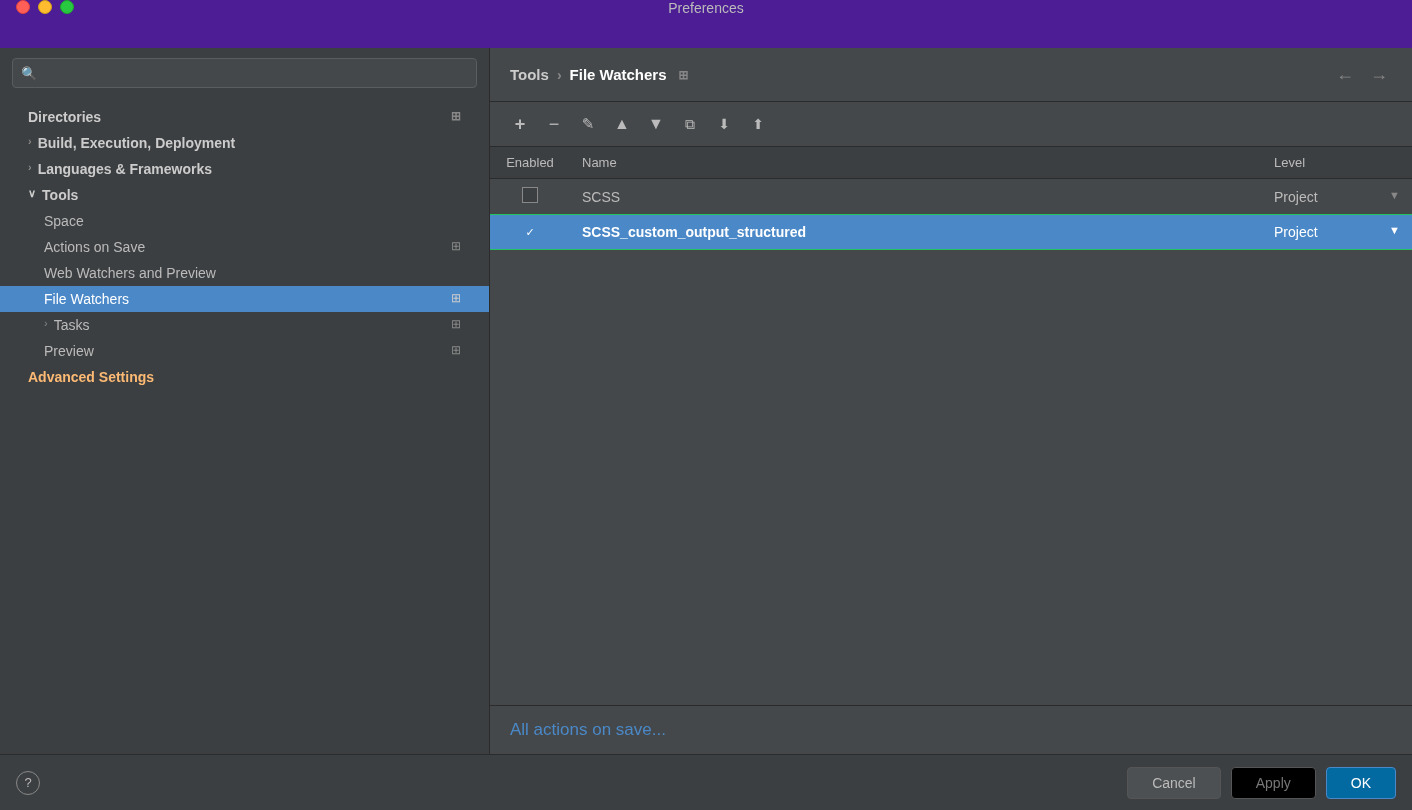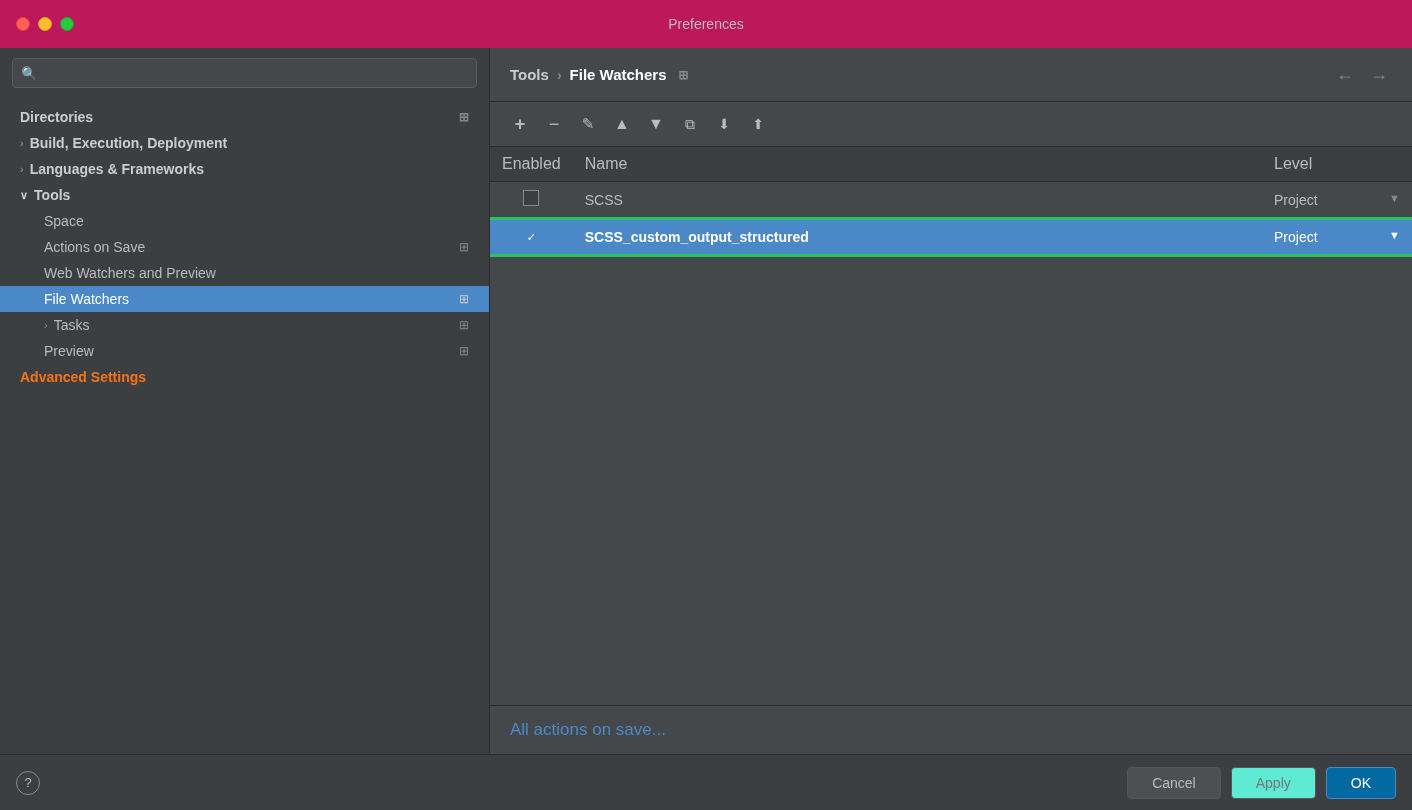--- a/index.html
+++ b/index.html
@@ -8,24 +8,24 @@
       background: #3c3f41;
       width: 1412px;
       height: 810px;
       overflow: hidden;
       display: flex;
       flex-direction: column;
     }
 
     
     .titlebar {
-      background: #be185d;
+      background: #4c1d95;
       height: 48px;
       display: flex;
-      align-items: center;
+      align-items: flex-start;
       justify-content: center;
       position: relative;
       flex-shrink: 0;
     }
     .titlebar-controls {
       position: absolute;
       left: 16px;
       display: flex;
       gap: 8px;
       align-items: center;
@@ -89,22 +89,21 @@
     }
     .search-input::placeholder { color: #888; }
 
     .nav-list {
       flex: 1;
       overflow-y: auto;
       padding: 6px 0;
     }
     .nav-item {
       display: flex;
-      align-items: center;
-      padding: 5px 20px;
+      padding: 5px 28px;
       cursor: pointer;
       color: #bbbbbb;
       font-size: 14px;
       position: relative;
     }
     .nav-item.active {
       background: #4a88c7;
       color: #ffffff;
     }
     .nav-item .expand-arrow {
@@ -159,21 +158,21 @@
       border: 1px solid #555;
       background: #4c5052;
       color: #bbbbbb;
     }
     .btn.btn-primary {
       background: #0369a1;
       border-color: #4a88c7;
       color: #ffffff;
     }
     .btn.btn-disabled {
-      background: #5eead4;
+      background: #000000;
       color: #777;
       cursor: default;
     }
 
     
     .content-area {
       flex: 1;
       background: #45484a;
       display: flex;
       flex-direction: column;
@@ -243,30 +242,30 @@
     table {
       width: 100%;
       border-collapse: collapse;
     }
     thead tr {
       background: #3c3f41;
     }
     thead th {
       padding: 8px 12px;
       text-align: left;
-      font-size: 16px;
+      font-size: 13px;
       font-weight: 400;
       color: #bbbbbb;
       border-bottom: 1px solid #2b2b2b;
     }
     thead th.col-enabled { width: 80px; text-align: center; }
     thead th.col-name { }
     thead th.col-level { width: 150px; }
     tbody tr {
-      border-bottom: 3px solid #22c55e;
+      border-bottom: 1px solid #22c55e;
     }
     tbody tr.selected {
       background: #4a88c7;
     }
     tbody td {
       padding: 8px 12px;
       font-size: 14px;
       color: #bbbbbb;
     }
     tbody tr.selected td { color: #ffffff; }
@@ -377,21 +376,21 @@
         <span class="item-label">Tasks</span>
         <span class="item-icon">⊞</span>
       </div>
 
       <div class="nav-item indent1">
         <span class="item-label">Preview</span>
         <span class="item-icon">⊞</span>
       </div>
 
 
-      <div class="nav-item" style="font-weight:700; color:#f97316;">
+      <div class="nav-item" style="font-weight:700; color:#fdba74;">
         <span class="item-label">Advanced Settings</span>
       </div>
 
     </div>
   </div>
 
   <div class="content-area">
 
     <div class="content-header">
       <div class="breadcrumb">

